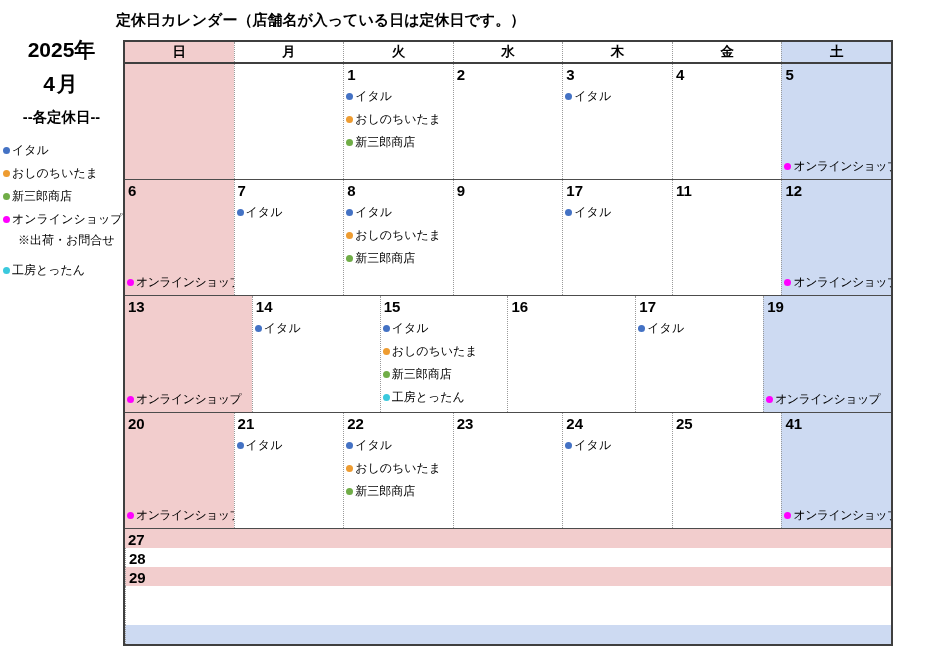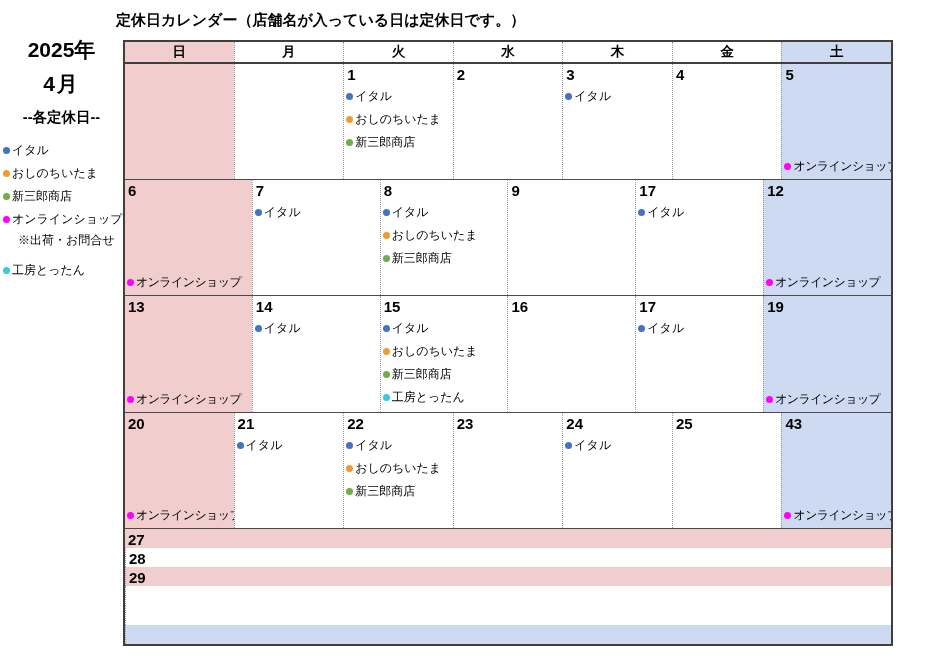--- a/index.html
+++ b/index.html
@@ -193,20 +193,23 @@
           <div class="cell normal">
             <div class="date">9</div>
           </div>
           <div class="cell normal">
             <div class="date">17</div>
             <div class="store">
               <span class="dot" style="background: rgb(68, 114, 196);"></span>
               <span class="store-label">イタル</span>
             </div>
           </div>
+          <div class="cell normal">
+            <div class="date">11</div>
+          </div>
           <div class="cell sat">
             <div class="date">12</div>
             <div class="store bottom">
               <span class="dot" style="background: rgb(255, 0, 255);"></span>
               <span class="store-label">オンラインショップ</span>
             </div>
           </div>
         </div>
         <div class="row">
           <div class="cell sun">
@@ -297,21 +300,21 @@
             <div class="date">24</div>
             <div class="store">
               <span class="dot" style="background: rgb(68, 114, 196);"></span>
               <span class="store-label">イタル</span>
             </div>
           </div>
           <div class="cell normal">
             <div class="date">25</div>
           </div>
           <div class="cell sat">
-            <div class="date">43</div>
+            <div class="date">41</div>
             <div class="store bottom">
               <span class="dot" style="background: rgb(255, 0, 255);"></span>
               <span class="store-label">オンラインショップ</span>
             </div>
           </div>
         </div>
         <div class="row">
           <div class="cell sun">
             <div class="date">27</div>
             <div class="store bottom">

